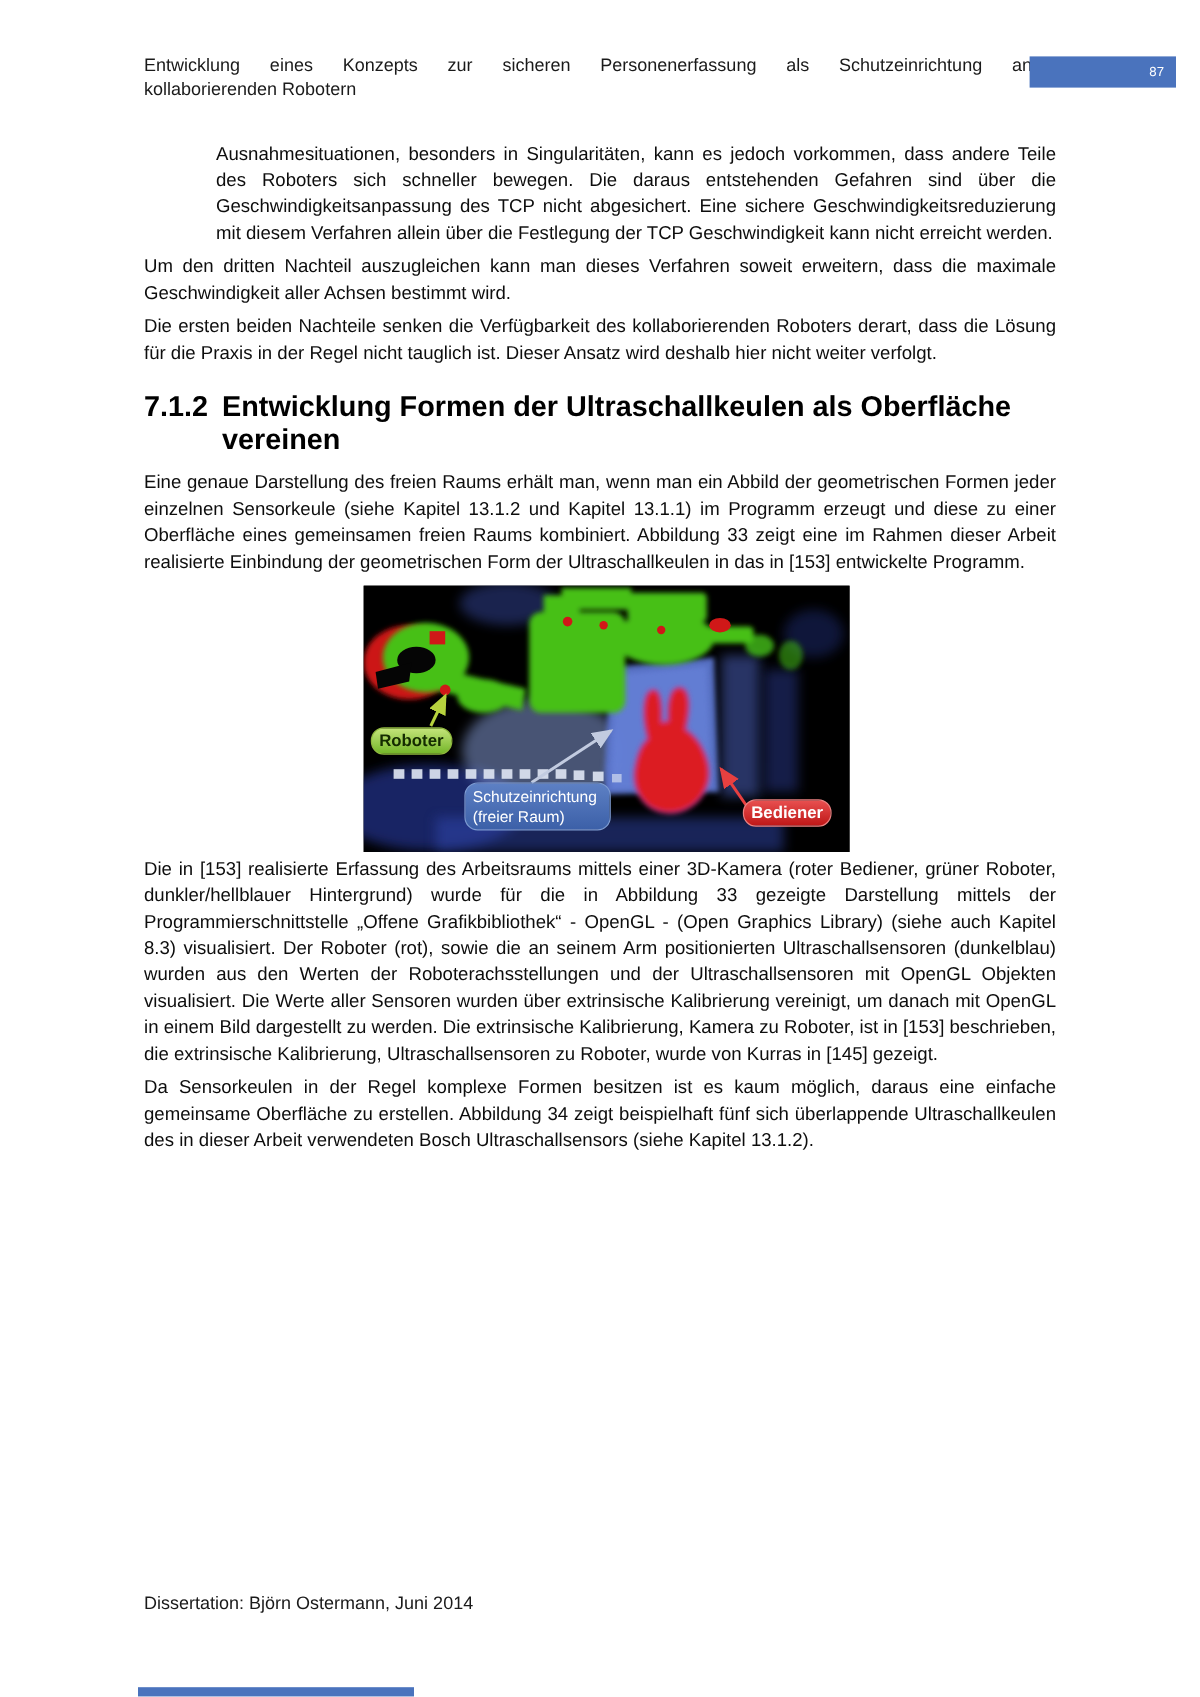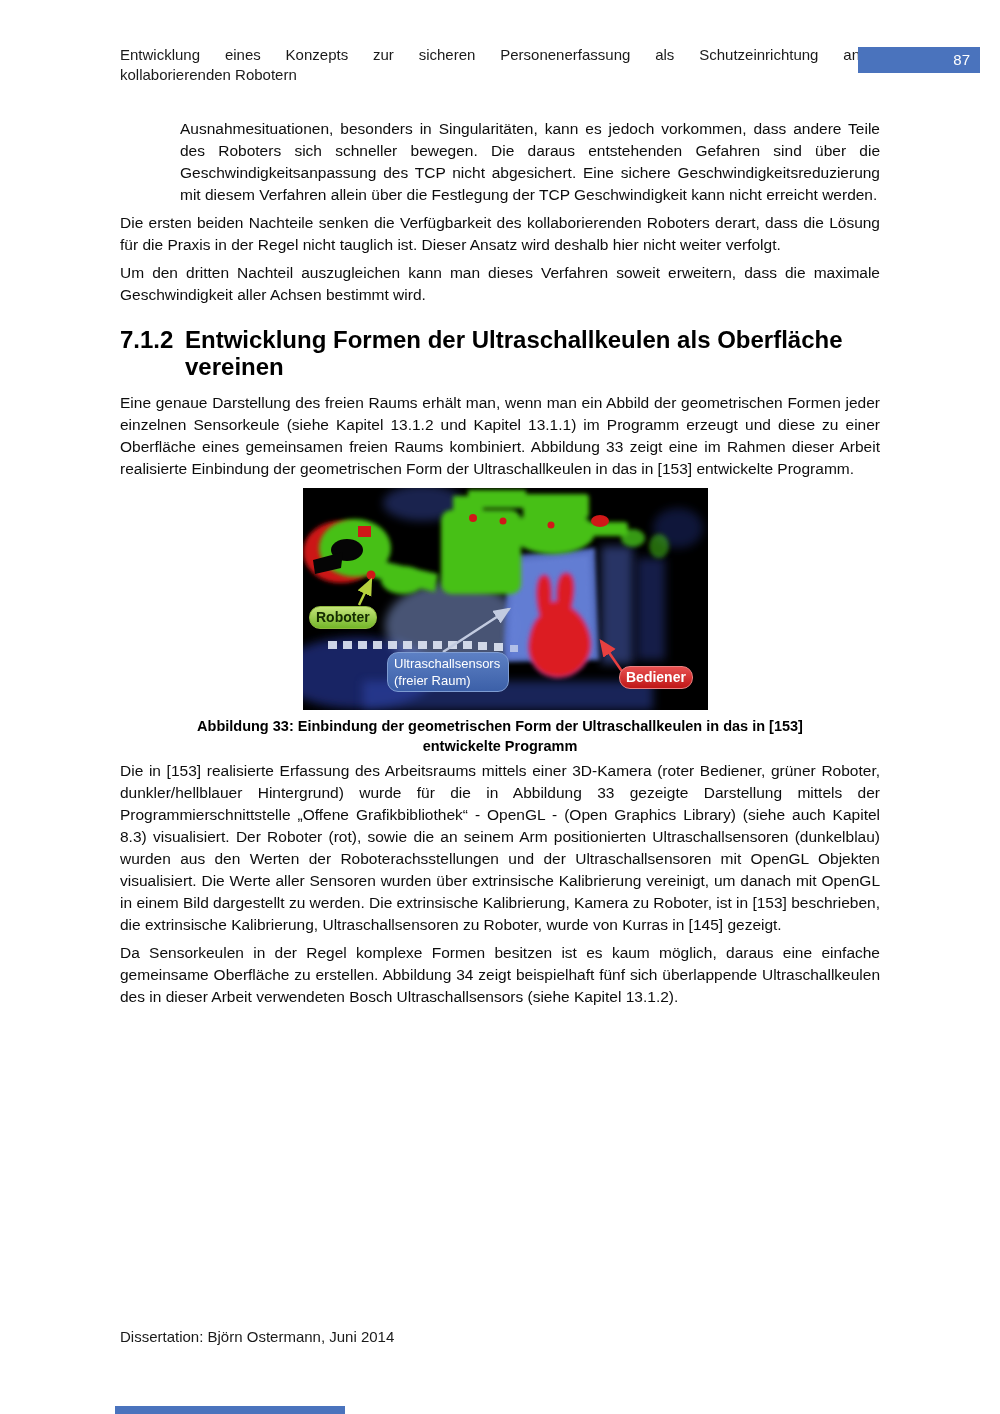--- a/index.html
+++ b/index.html
@@ -14,21 +14,21 @@
   
   .header-title{
     position:absolute;top:45px;left:120px;width:740px;
     font-size:15px;line-height:20px;color:#1a1a1a;
   }
   .header-title .l1{display:block;text-align:justify;text-align-last:justify;}
   .header-title .l2{display:block;}
   .page-number-box{
     position:absolute;top:47px;right:0;width:122px;height:26px;
     background:#4a73bd;
-    color:#ffffff;font-size:15px;line-height:26px;
+    color:#ffffff;font-size:11px;line-height:26px;
     text-align:right;padding-right:10px;box-sizing:border-box;
   }
   
   .content{position:absolute;top:118px;left:120px;width:760px;}
   .para{
     font-size:15.5px;line-height:22px;text-align:justify;
     margin:0 0 6px 0;color:#0d0d0d;
   }
   .para.indent{margin-left:60px;}
   .section-heading{
@@ -83,22 +83,22 @@
 
   <div class="header-title">
     <span class="l1">Entwicklung eines Konzepts zur sicheren Personenerfassung als Schutzeinrichtung an</span>
     <span class="l2">kollaborierenden Robotern</span>
   </div>
   <div class="page-number-box">87</div>
 
   <div class="content">
 
     <p class="para indent">Ausnahmesituationen, besonders in Singularitäten, kann es jedoch vorkommen, dass andere Teile des Roboters sich schneller bewegen. Die daraus entstehenden Gefahren sind über die Geschwindigkeitsanpassung des TCP nicht abgesichert. Eine sichere Geschwindigkeitsreduzierung mit diesem Verfahren allein über die Festlegung der TCP Geschwindigkeit kann nicht erreicht werden.</p>
+    <p class="para">Um den dritten Nachteil auszugleichen kann man dieses Verfahren soweit erweitern, dass die maximale Geschwindigkeit aller Achsen bestimmt wird.</p>
     <p class="para">Die ersten beiden Nachteile senken die Verfügbarkeit des kollaborierenden Roboters derart, dass die Lösung für die Praxis in der Regel nicht tauglich ist. Dieser Ansatz wird deshalb hier nicht weiter verfolgt.</p>
-    <p class="para">Um den dritten Nachteil auszugleichen kann man dieses Verfahren soweit erweitern, dass die maximale Geschwindigkeit aller Achsen bestimmt wird.</p>
 
     <div class="section-heading">
       <span class="num">7.1.2</span>
       <span>
         <span class="l1" style="display:block;">Entwicklung Formen der Ultraschallkeulen als Oberfläche</span>
         <span class="l2" style="display:block;">vereinen</span>
       </span>
     </div>
 
     <p class="para">Eine genaue Darstellung des freien Raums erhält man, wenn man ein Abbild der geometrischen Formen jeder einzelnen Sensorkeule (siehe Kapitel 13.1.2 und Kapitel 13.1.1) im Programm erzeugt und diese zu einer Oberfläche eines gemeinsamen freien Raums kombiniert. Abbildung 33 zeigt eine im Rahmen dieser Arbeit realisierte Einbindung der geometrischen Form der Ultraschallkeulen in das in [153] entwickelte Programm.</p>
@@ -185,30 +185,26 @@
           <rect x="207" y="157" width="8" height="7" opacity="0.7"></rect>
         </g>
 
         <line x1="56" y1="117" x2="68" y2="92" stroke="#b6d23e" stroke-width="2.5" marker-end="url(#ahGreen)"></line>
         <line x1="140" y1="164" x2="206" y2="121" stroke="#c2cbe0" stroke-width="2.5" marker-end="url(#ahGray)"></line>
         <line x1="325" y1="192" x2="298" y2="153" stroke="#e84040" stroke-width="2.5" marker-end="url(#ahRed)"></line>
       </svg>
 
       <div class="fig-label lbl-roboter">Roboter</div>
       <div class="fig-label lbl-keulen">
-        <span style="display:block;">Ultraschallsensors</span>
+        <span style="display:block;">Schutzeinrichtung</span>
         <span style="display:block;">(freier Raum)</span>
       </div>
       <div class="fig-label lbl-bediener">Bediener</div>
     </div>
 
-    <div class="caption">
-      <span style="display:block;">Abbildung 33: Einbindung der geometrischen Form der Ultraschallkeulen in das in [153]</span>
-      <span style="display:block;">entwickelte Programm</span>
-    </div>
 
     <p class="para" style="margin-top:4px;">Die in [153] realisierte Erfassung des Arbeitsraums mittels einer 3D-Kamera (roter Bediener, grüner Roboter, dunkler/hellblauer Hintergrund) wurde für die in Abbildung 33 gezeigte Darstellung mittels der Programmierschnittstelle „Offene Grafikbibliothek“ - OpenGL - (Open Graphics Library) (siehe auch Kapitel 8.3) visualisiert. Der Roboter (rot), sowie die an seinem Arm positionierten Ultraschallsensoren (dunkelblau) wurden aus den Werten der Roboterachsstellungen und der Ultraschallsensoren mit OpenGL Objekten visualisiert. Die Werte aller Sensoren wurden über extrinsische Kalibrierung vereinigt, um danach mit OpenGL in einem Bild dargestellt zu werden. Die extrinsische Kalibrierung, Kamera zu Roboter, ist in [153] beschrieben, die extrinsische Kalibrierung, Ultraschallsensoren zu Roboter, wurde von Kurras in [145] gezeigt.</p>
     <p class="para">Da Sensorkeulen in der Regel komplexe Formen besitzen ist es kaum möglich, daraus eine einfache gemeinsame Oberfläche zu erstellen. Abbildung 34 zeigt beispielhaft fünf sich überlappende Ultraschallkeulen des in dieser Arbeit verwendeten Bosch Ultraschallsensors (siehe Kapitel 13.1.2).</p>
   </div>
 
   <div class="footer">Dissertation: Björn Ostermann, Juni 2014</div>
   <div class="bottom-rule"></div>
 
 </div>
 

